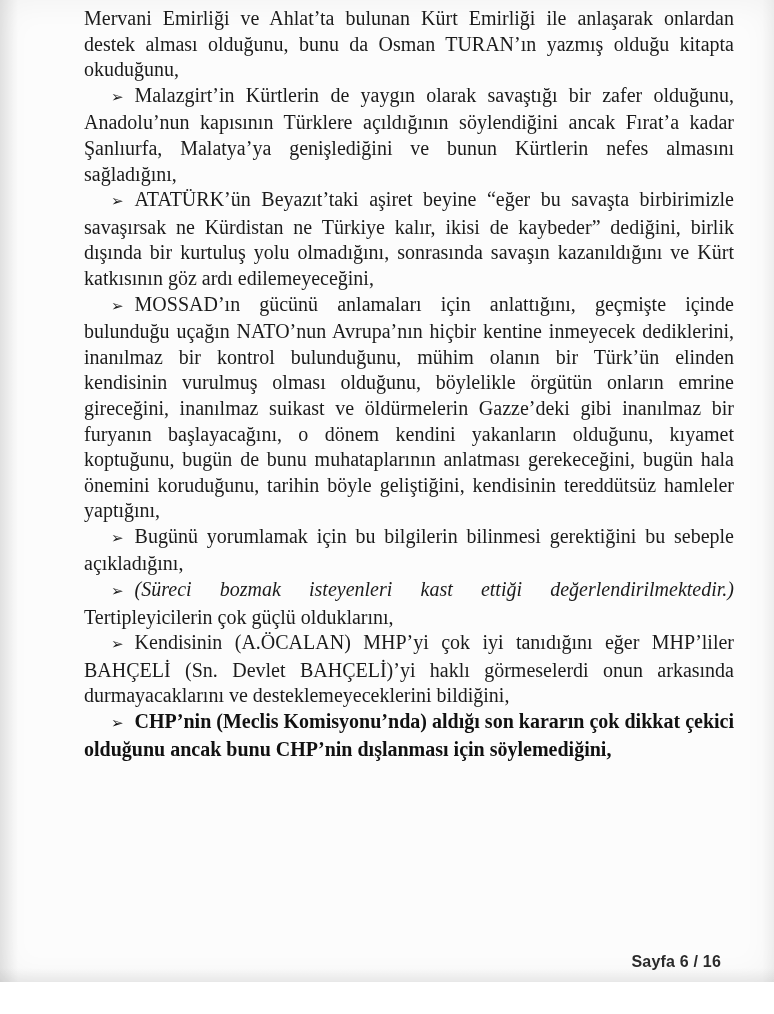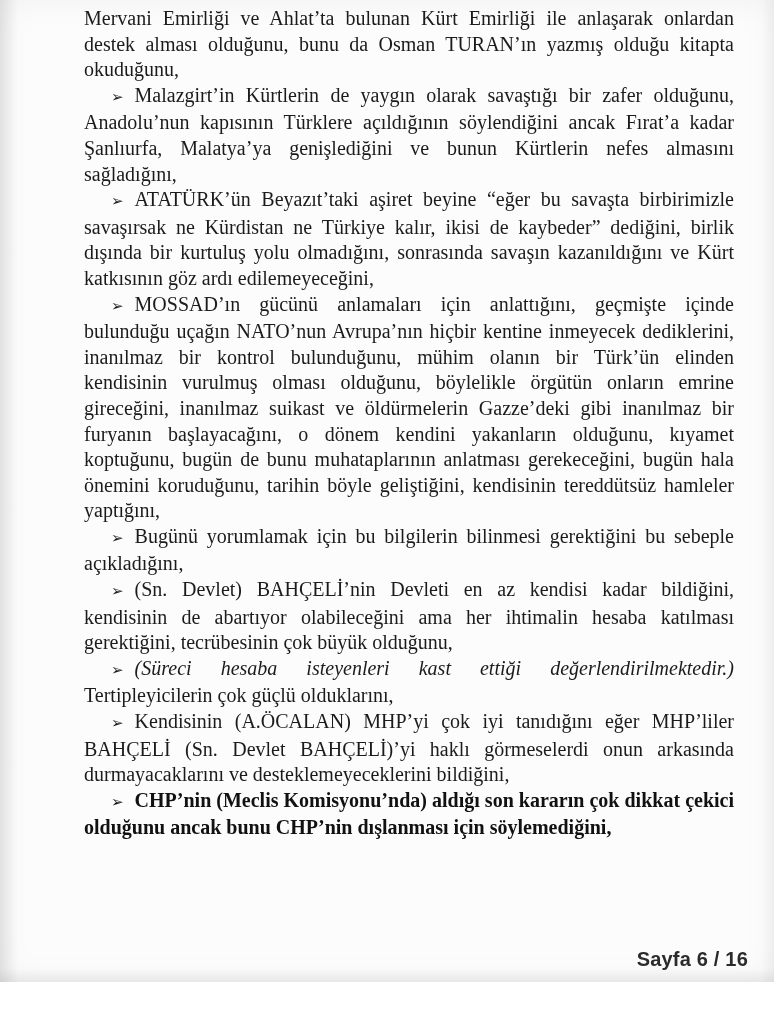--- a/index.html
+++ b/index.html
@@ -32,39 +32,38 @@
   .doc p.bullet { text-indent: 27px; }
   .doc p.bold { font-weight: bold; color: #111; }
   .arrow {
     font-family: "DejaVu Sans", sans-serif;
     font-size: 15px;
     margin-right: 11px;
   }
   .it { font-style: italic; }
   .footer {
     position: absolute;
-    right: 26px; bottom: 11px;
+    right: 53px; bottom: 11px;
     font-family: "Liberation Sans", sans-serif;
-    font-size: 20px;
+    font-size: 16px;
     font-weight: bold;
     color: var(--footer-text, #2b2b2b);
     letter-spacing: 0.2px;
   }
 </style>
 </head>
 <body>
 
 <div class="page">
   <main class="doc" id="doc">
       <p class=""><span>Mervani Emirliği ve Ahlat’ta bulunan Kürt Emirliği ile anlaşarak onlardan destek alması olduğunu, bunu da Osman TURAN’ın yazmış olduğu kitapta okuduğunu,</span></p>
       <p class="bullet "><span class="arrow">➢</span><span>Malazgirt’in Kürtlerin de yaygın olarak savaştığı bir zafer olduğunu, Anadolu’nun kapısının Türklere açıldığının söylendiğini ancak Fırat’a kadar Şanlıurfa, Malatya’ya genişlediğini ve bunun Kürtlerin nefes almasını sağladığını,</span></p>
       <p class="bullet "><span class="arrow">➢</span><span>ATATÜRK’ün Beyazıt’taki aşiret beyine “eğer bu savaşta birbirimizle savaşırsak ne Kürdistan ne Türkiye kalır, ikisi de kaybeder” dediğini, birlik dışında bir kurtuluş yolu olmadığını, sonrasında savaşın kazanıldığını ve Kürt katkısının göz ardı edilemeyeceğini,</span></p>
       <p class="bullet "><span class="arrow">➢</span><span>MOSSAD’ın gücünü anlamaları için anlattığını, geçmişte içinde bulunduğu uçağın NATO’nun Avrupa’nın hiçbir kentine inmeyecek dediklerini, inanılmaz bir kontrol bulunduğunu, mühim olanın bir Türk’ün elinden kendisinin vurulmuş olması olduğunu, böylelikle örgütün onların emrine gireceğini, inanılmaz suikast ve öldürmelerin Gazze’deki gibi inanılmaz bir furyanın başlayacağını, o dönem kendini yakanların olduğunu, kıyamet koptuğunu, bugün de bunu muhataplarının anlatması gerekeceğini, bugün hala önemini koruduğunu, tarihin böyle geliştiğini, kendisinin tereddütsüz hamleler yaptığını,</span></p>
       <p class="bullet "><span class="arrow">➢</span><span>Bugünü yorumlamak için bu bilgilerin bilinmesi gerektiğini bu sebeple açıkladığını,</span></p>
-      <p class="bullet "><span class="arrow">➢</span><span>(Sn. Devlet) BAHÇELİ’nin Devleti en az kendisi kadar bildiğini, kendisinin de abartıyor olabileceğini ama her ihtimalin hesaba katılması gerektiğini, tecrübesinin çok büyük olduğunu,</span></p>
-      <p class="bullet "><span class="arrow">➢</span><span class="it">(Süreci hesaba isteyenleri kast ettiği değerlendirilmektedir.)</span><span> Tertipleyicilerin çok güçlü olduklarını,</span></p>
+      <p class="bullet "><span class="arrow">➢</span><span class="it">(Süreci bozmak isteyenleri kast ettiği değerlendirilmektedir.)</span><span> Tertipleyicilerin çok güçlü olduklarını,</span></p>
       <p class="bullet "><span class="arrow">➢</span><span>Kendisinin (A.ÖCALAN) MHP’yi çok iyi tanıdığını eğer MHP’liler BAHÇELİ (Sn. Devlet BAHÇELİ)’yi haklı görmeselerdi onun arkasında durmayacaklarını ve desteklemeyeceklerini bildiğini,</span></p>
       <p class="bullet bold "><span class="arrow">➢</span><span>CHP’nin (Meclis Komisyonu’nda) aldığı son kararın çok dikkat çekici olduğunu ancak bunu CHP’nin dışlanması için söylemediğini,</span></p>
     </main>
   <div class="footer">
     <span>Sayfa 6 / 16</span>
   </div>
 </div>
 
 </body></html>

